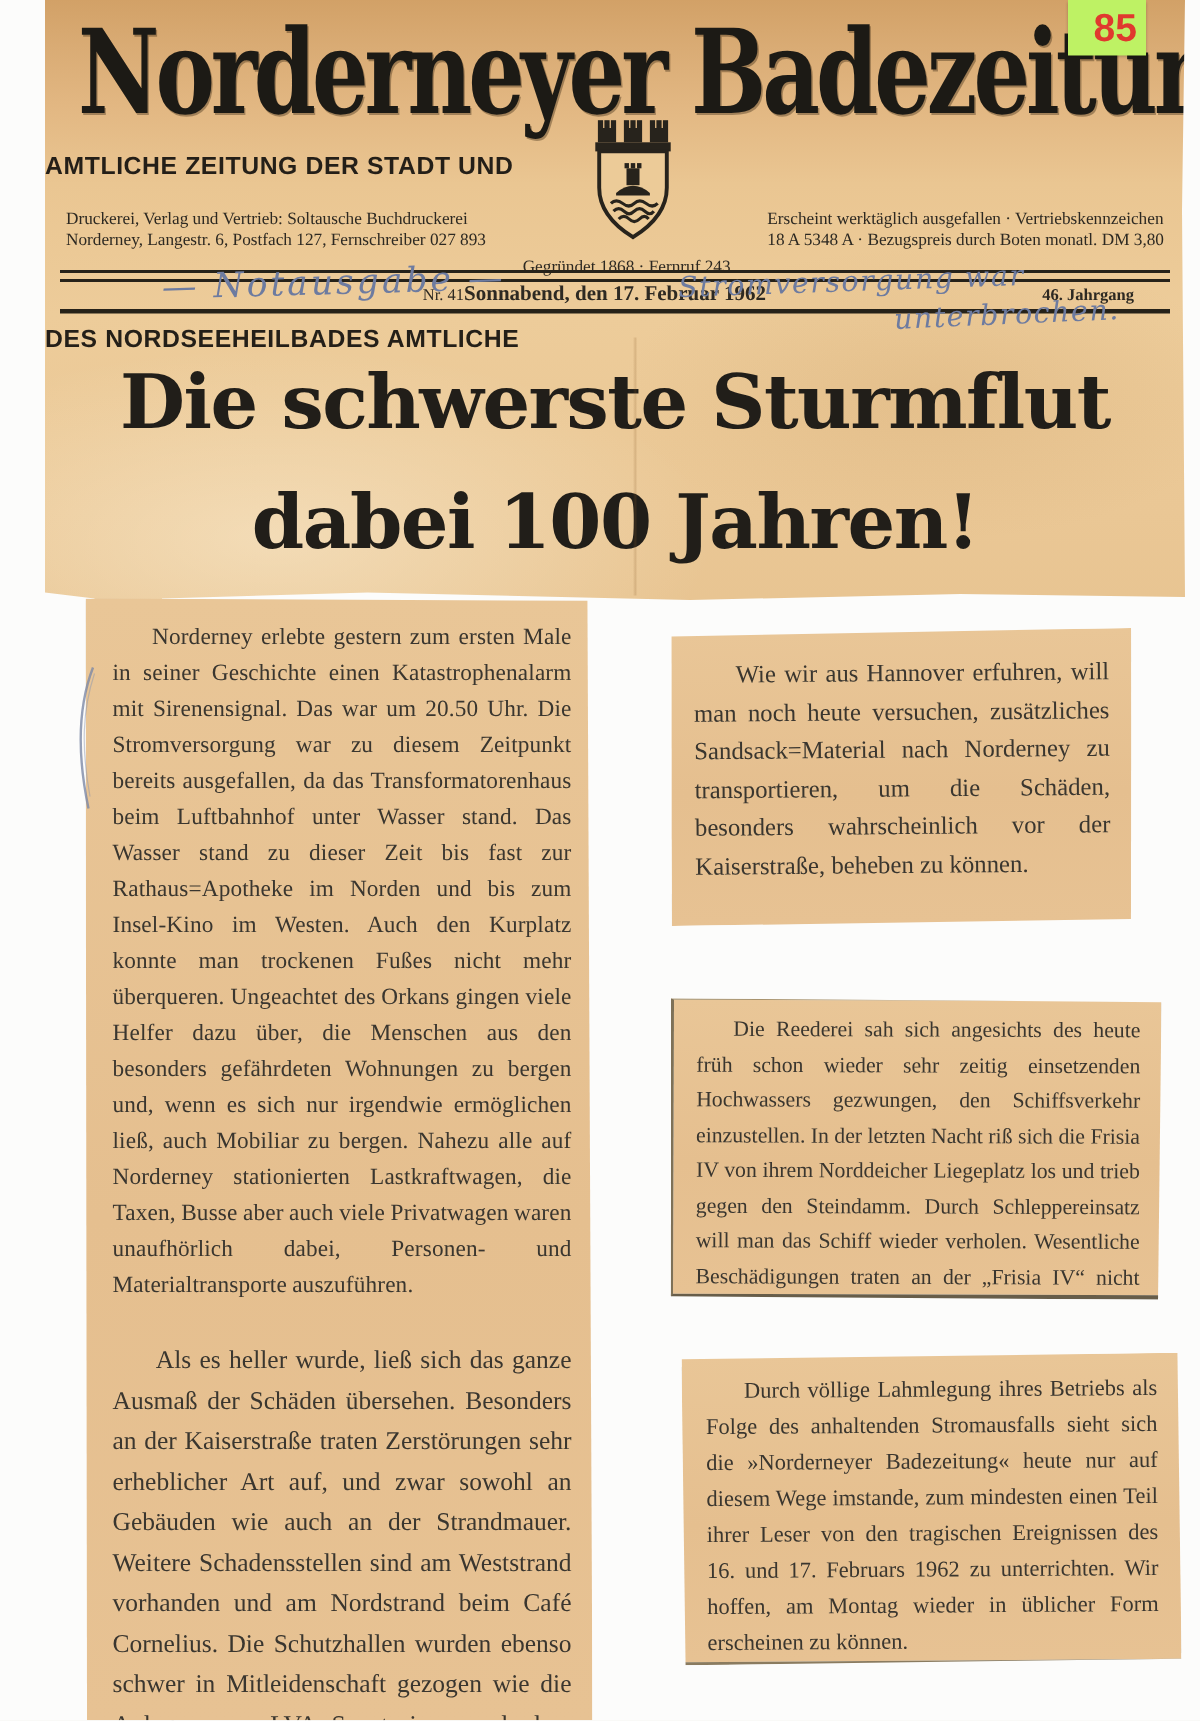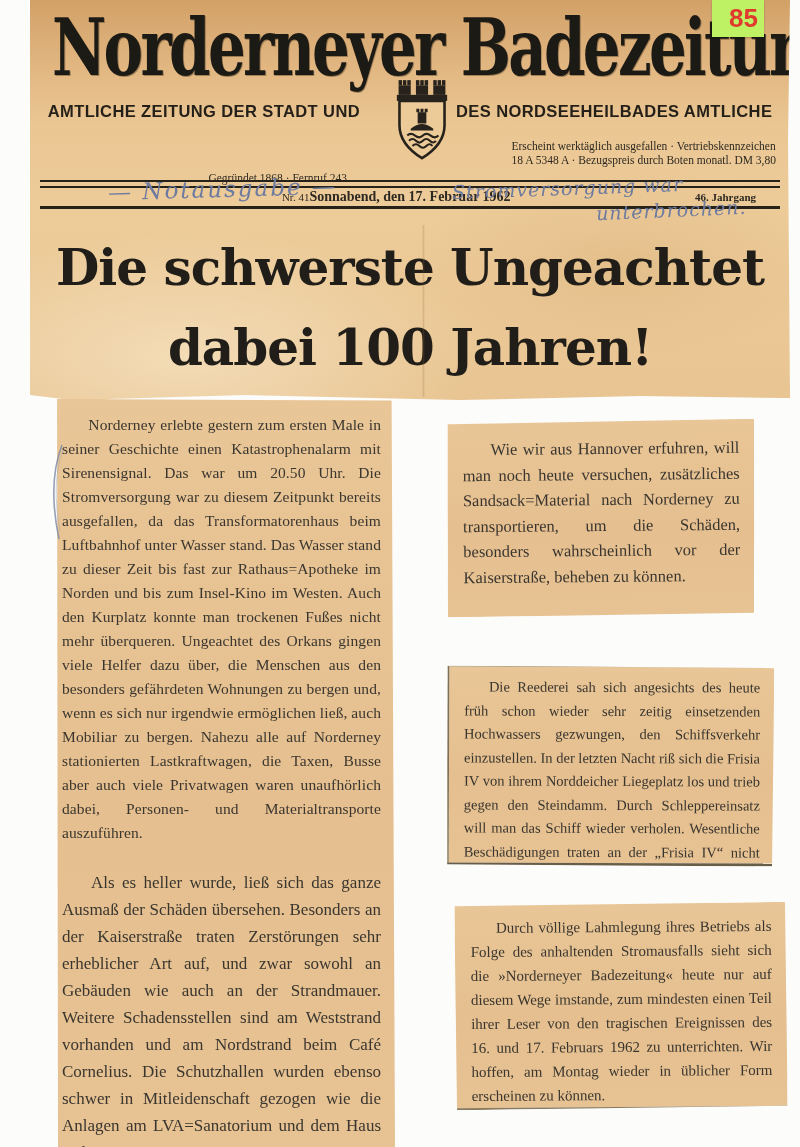--- a/index.html
+++ b/index.html
@@ -24,21 +24,21 @@
   .sticker span{font-family:"Liberation Sans",sans-serif;font-weight:bold;font-size:26px;color:#e0392e;}
 
   .blackletter{
     position:absolute;left:22px;top:2px;margin:0;white-space:nowrap;
     font-family:"DejaVu Serif",serif;font-weight:bold;font-size:66px;letter-spacing:-3px;
     color:#1c1a15;transform:scaleX(.90) scaleY(1.18);transform-origin:left top;
     text-shadow:1px 1px 0 rgba(40,25,10,.35);
   }
 
   .subtitle-row{position:absolute;left:0;top:102px;width:100%;display:flex;justify-content:center;gap:96px;
-    font-family:"Liberation Sans",sans-serif;font-weight:bold;font-size:16.5px;letter-spacing:.4px;color:#241f18;}
+    font-family:"Liberation Sans",sans-serif;font-weight:bold;font-size:16.5px;letter-spacing:.4px;color:#241f18;flex-direction:column;}
 
   .arms{position:absolute;left:366px;top:80px;}
 
   .info-row{position:absolute;left:14px;top:139px;width:732px;display:flex;justify-content:space-between;
     font-size:11.5px;line-height:14px;color:#2d2922;}
   .info-center{align-self:flex-start;margin-top:32px;text-align:center;}
 
   .date-bar{position:absolute;left:10px;top:180px;width:740px;}
   .rule{background:#262219;height:2px;}
   .rule.gap{margin-top:4px;}
@@ -56,21 +56,21 @@
   .hw-notausgabe{left:108px;top:176px;font-size:23px;letter-spacing:2px;transform:rotate(-1.6deg);}
   .hw-strom1{left:452px;top:177px;font-size:19px;letter-spacing:1px;transform:rotate(-2deg);}
   .hw-strom2{left:596px;top:199px;font-size:19px;letter-spacing:1px;transform:rotate(-2.5deg);}
 
   
   .clip{position:absolute;box-sizing:border-box;color:#3a362f;
     background:linear-gradient(180deg,#e9c697 0%,#e5bf8f 55%,#e7c293 100%);
     box-shadow:0 1px 2px rgba(50,35,15,.35);}
   .clip p{margin:0;text-align:justify;text-indent:1.7em;hyphens:auto;-webkit-hyphens:auto;}
 
-  .left-col{left:57px;top:399px;width:338px;height:748px;padding:14px 14px 0 5px;
+  .left-col{left:57px;top:399px;width:338px;height:748px;padding:14px 14px 0 18px;
     clip-path:polygon(0 0,99% .2%,100% 100%,.3% 100%);}
   .left-col .p1{font-size:15.5px;line-height:24px;letter-spacing:.1px;word-spacing:-.5px;}
   .left-col .p2{font-size:17px;line-height:27px;margin-top:24px;}
 
   .clip-r1{left:447px;top:420px;width:308px;height:196px;padding:16px 15px 0 16px;
     font-size:16.5px;line-height:25.5px;transform:rotate(-.5deg);
     clip-path:polygon(.5% 1.5%,100% 0,99.4% 99%,0 100%);}
   .clip-r2{left:447px;top:666px;width:327px;height:200px;padding:9px 14px 0 15px;
     font-size:14.5px;line-height:23.5px;transform:rotate(.2deg);
     border-left:2px solid #7e7157;border-bottom:3px solid #675d49;border-top:1px solid #a8936e;
@@ -122,41 +122,43 @@
       </g>
       <g stroke="#27231c" stroke-width="2.4" fill="none">
         <path d="M13,64 q4,-4 9,0 t9,0 t9,0 t9,0"></path>
         <path d="M15,70 q4,-4 8,0 t8,0 t8,0 t7,0"></path>
         <path d="M19,76 q4,-4 8,0 t8,0 t7,0"></path>
       </g>
     </svg>
 
     <div class="info-row">
       <div class="info-left">
+        <div>Druckerei, Verlag und Vertrieb: Soltausche Buchdruckerei</div>
+        <div>Norderney, Langestr. 6, Postfach 127, Fernschreiber 027 893</div>
       </div>
       <div class="info-center">Gegründet 1868 · Fernruf 243</div>
       <div class="info-right">
         <div>Erscheint werktäglich ausgefallen · Vertriebskennzeichen</div>
         <div>18 A 5348 A · Bezugspreis durch Boten monatl. DM 3,80</div>
       </div>
     </div>
 
     <div class="date-bar">
       <div class="rule"></div>
       <div class="rule gap"></div>
       <div class="date-row">
         <span class="l">Nr. 41</span>
         <span class="c">Sonnabend, den 17. Februar 1962</span>
         <span class="r">46. Jahrgang</span>
       </div>
       <div class="rule thick"></div>
     </div>
 
     <div class="headline">
-      <div>Die schwerste Ungeachtet</div>
+      <div>Die schwerste Sturmflut</div>
       <div>dabei 100 Jahren!</div>
     </div>
 
     <div class="crease"></div>
   </div>
 
   <span class="hw hw-notausgabe">— Notausgabe —</span>
   <span class="hw hw-strom1">Stromversorgung war</span>
   <span class="hw hw-strom2">unterbrochen.</span>
 

